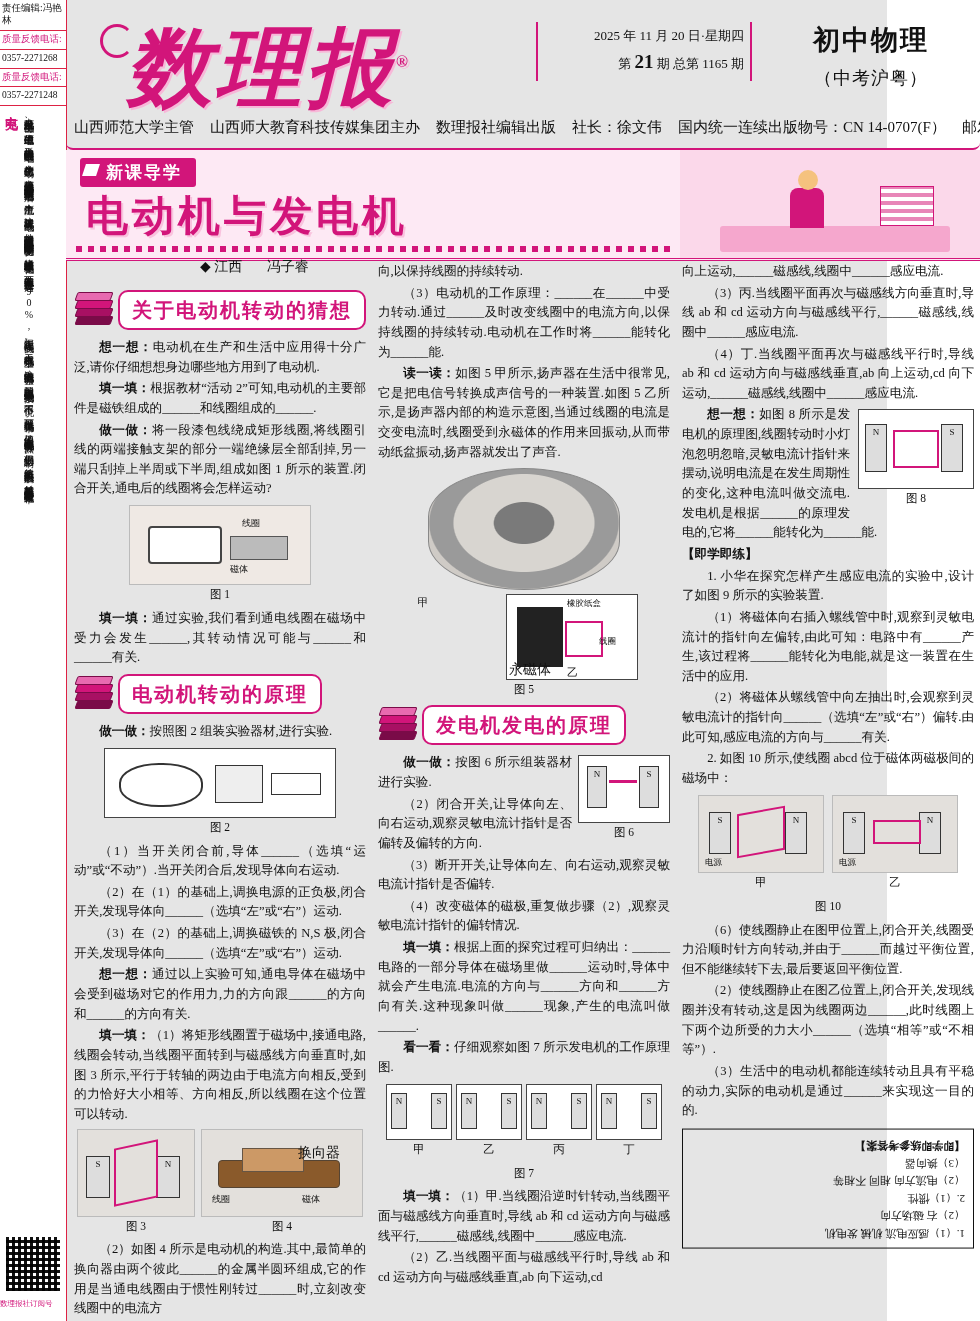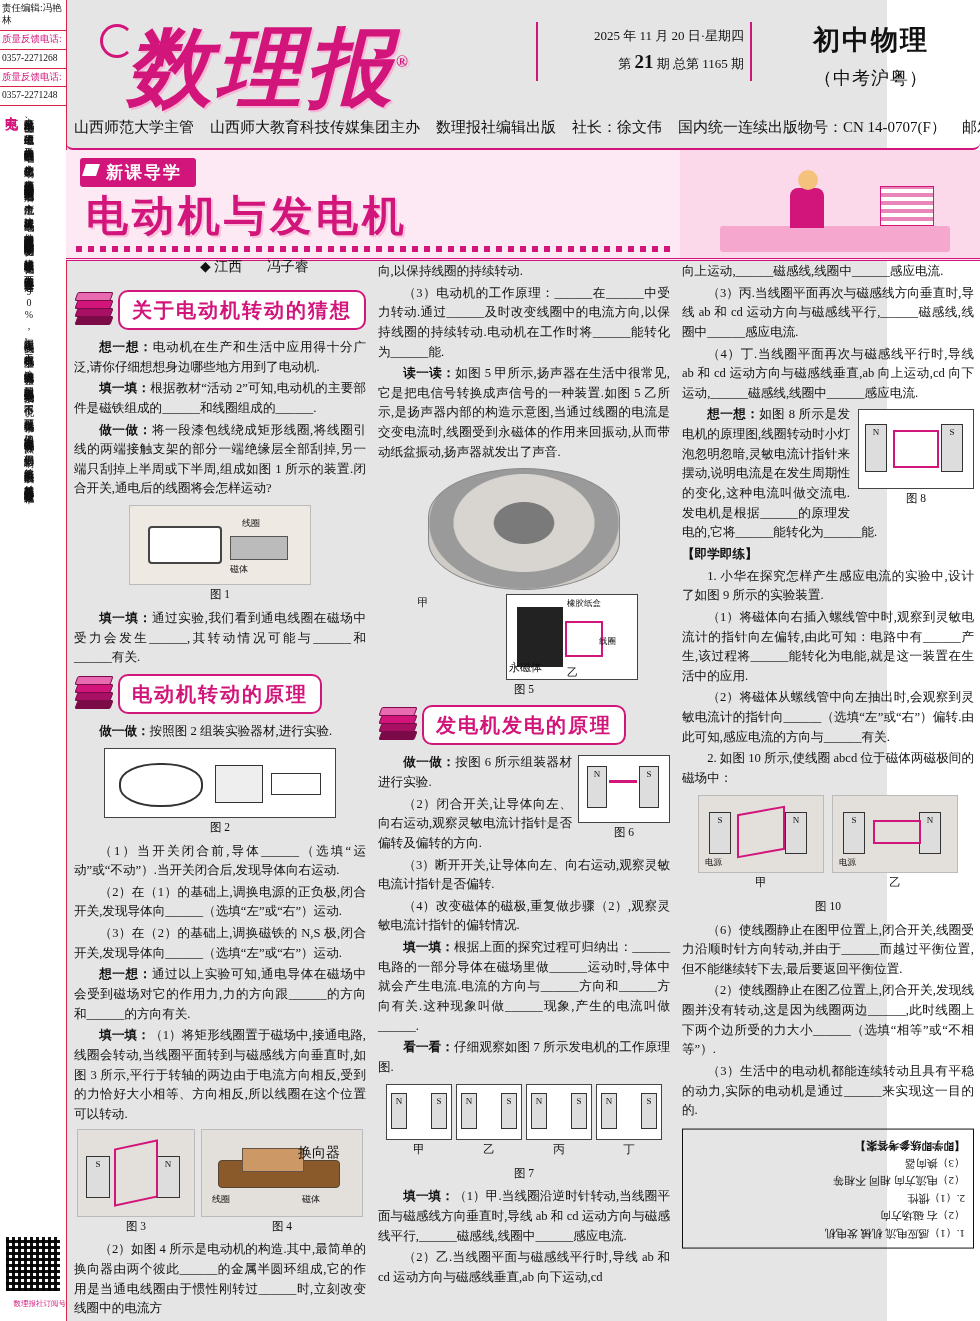--- a/index.html
+++ b/index.html
@@ -41,21 +41,21 @@
   }
   .qr{
     position:absolute;left:4px;bottom:28px;width:54px;height:54px;
     background:
       repeating-linear-gradient(0deg,#111 0 3px,#fff 3px 6px),
       repeating-linear-gradient(90deg,#111 0 3px,#fff 3px 6px);
     background-blend-mode:multiply;
     border:2px solid #fff;
   }
   .qr-cap{
-    position:absolute;left:0;bottom:12px;width:66px;text-align:right;
+    position:absolute;left:0;bottom:12px;width:66px;text-align:left;
     font-size:7.5px;color:#d2157a;
   }
 
   
   .masthead{
     position:absolute;left:66px;top:0;width:914px;height:148px;
     border-bottom:2px solid #d2157a;
     border-radius:7px;
   }
   .logo{
@@ -357,21 +357,21 @@
       <p><span class="lead">读一读：</span><span>如图 5 甲所示,扬声器在生活中很常见,它是把电信号转换成声信号的一种装置.如图 5 乙所示,是扬声器内部的构造示意图,当通过线圈的电流是交变电流时,线圈受到永磁体的作用来回振动,从而带动纸盆振动,扬声器就发出了声音.</span></p>
 
       <div class="fig">
         <div class="speaker"></div>
         <div style="display:flex;gap:6px;justify-content:center;margin-top:4px;">
           <div style="font-size:11px;width:90px;text-align:center;">甲</div>
           <div class="diagbox" style="width:130px;height:84px;">
             <div style="position:absolute;left:10px;top:12px;width:46px;height:60px;background:#222;"></div>
             <div style="position:absolute;left:58px;top:26px;width:34px;height:32px;border:2px solid #d2157a;"></div>
             <div style="position:absolute;left:60px;top:2px;font-size:8.5px;">橡胶纸盒</div>
-            <div style="position:absolute;left:2px;top:64px;font-size:11px;">永磁体</div>
+            <div style="position:absolute;left:2px;top:64px;font-size:14px;">永磁体</div>
             <div style="position:absolute;left:92px;top:40px;font-size:8.5px;">线圈</div>
             <div style="position:absolute;left:60px;bottom:-2px;font-size:11px;">乙</div>
           </div>
         </div>
         <div class="figcap">图 5</div>
       </div>
 
       <div class="sec">
         <span class="books">
             <i></i>

